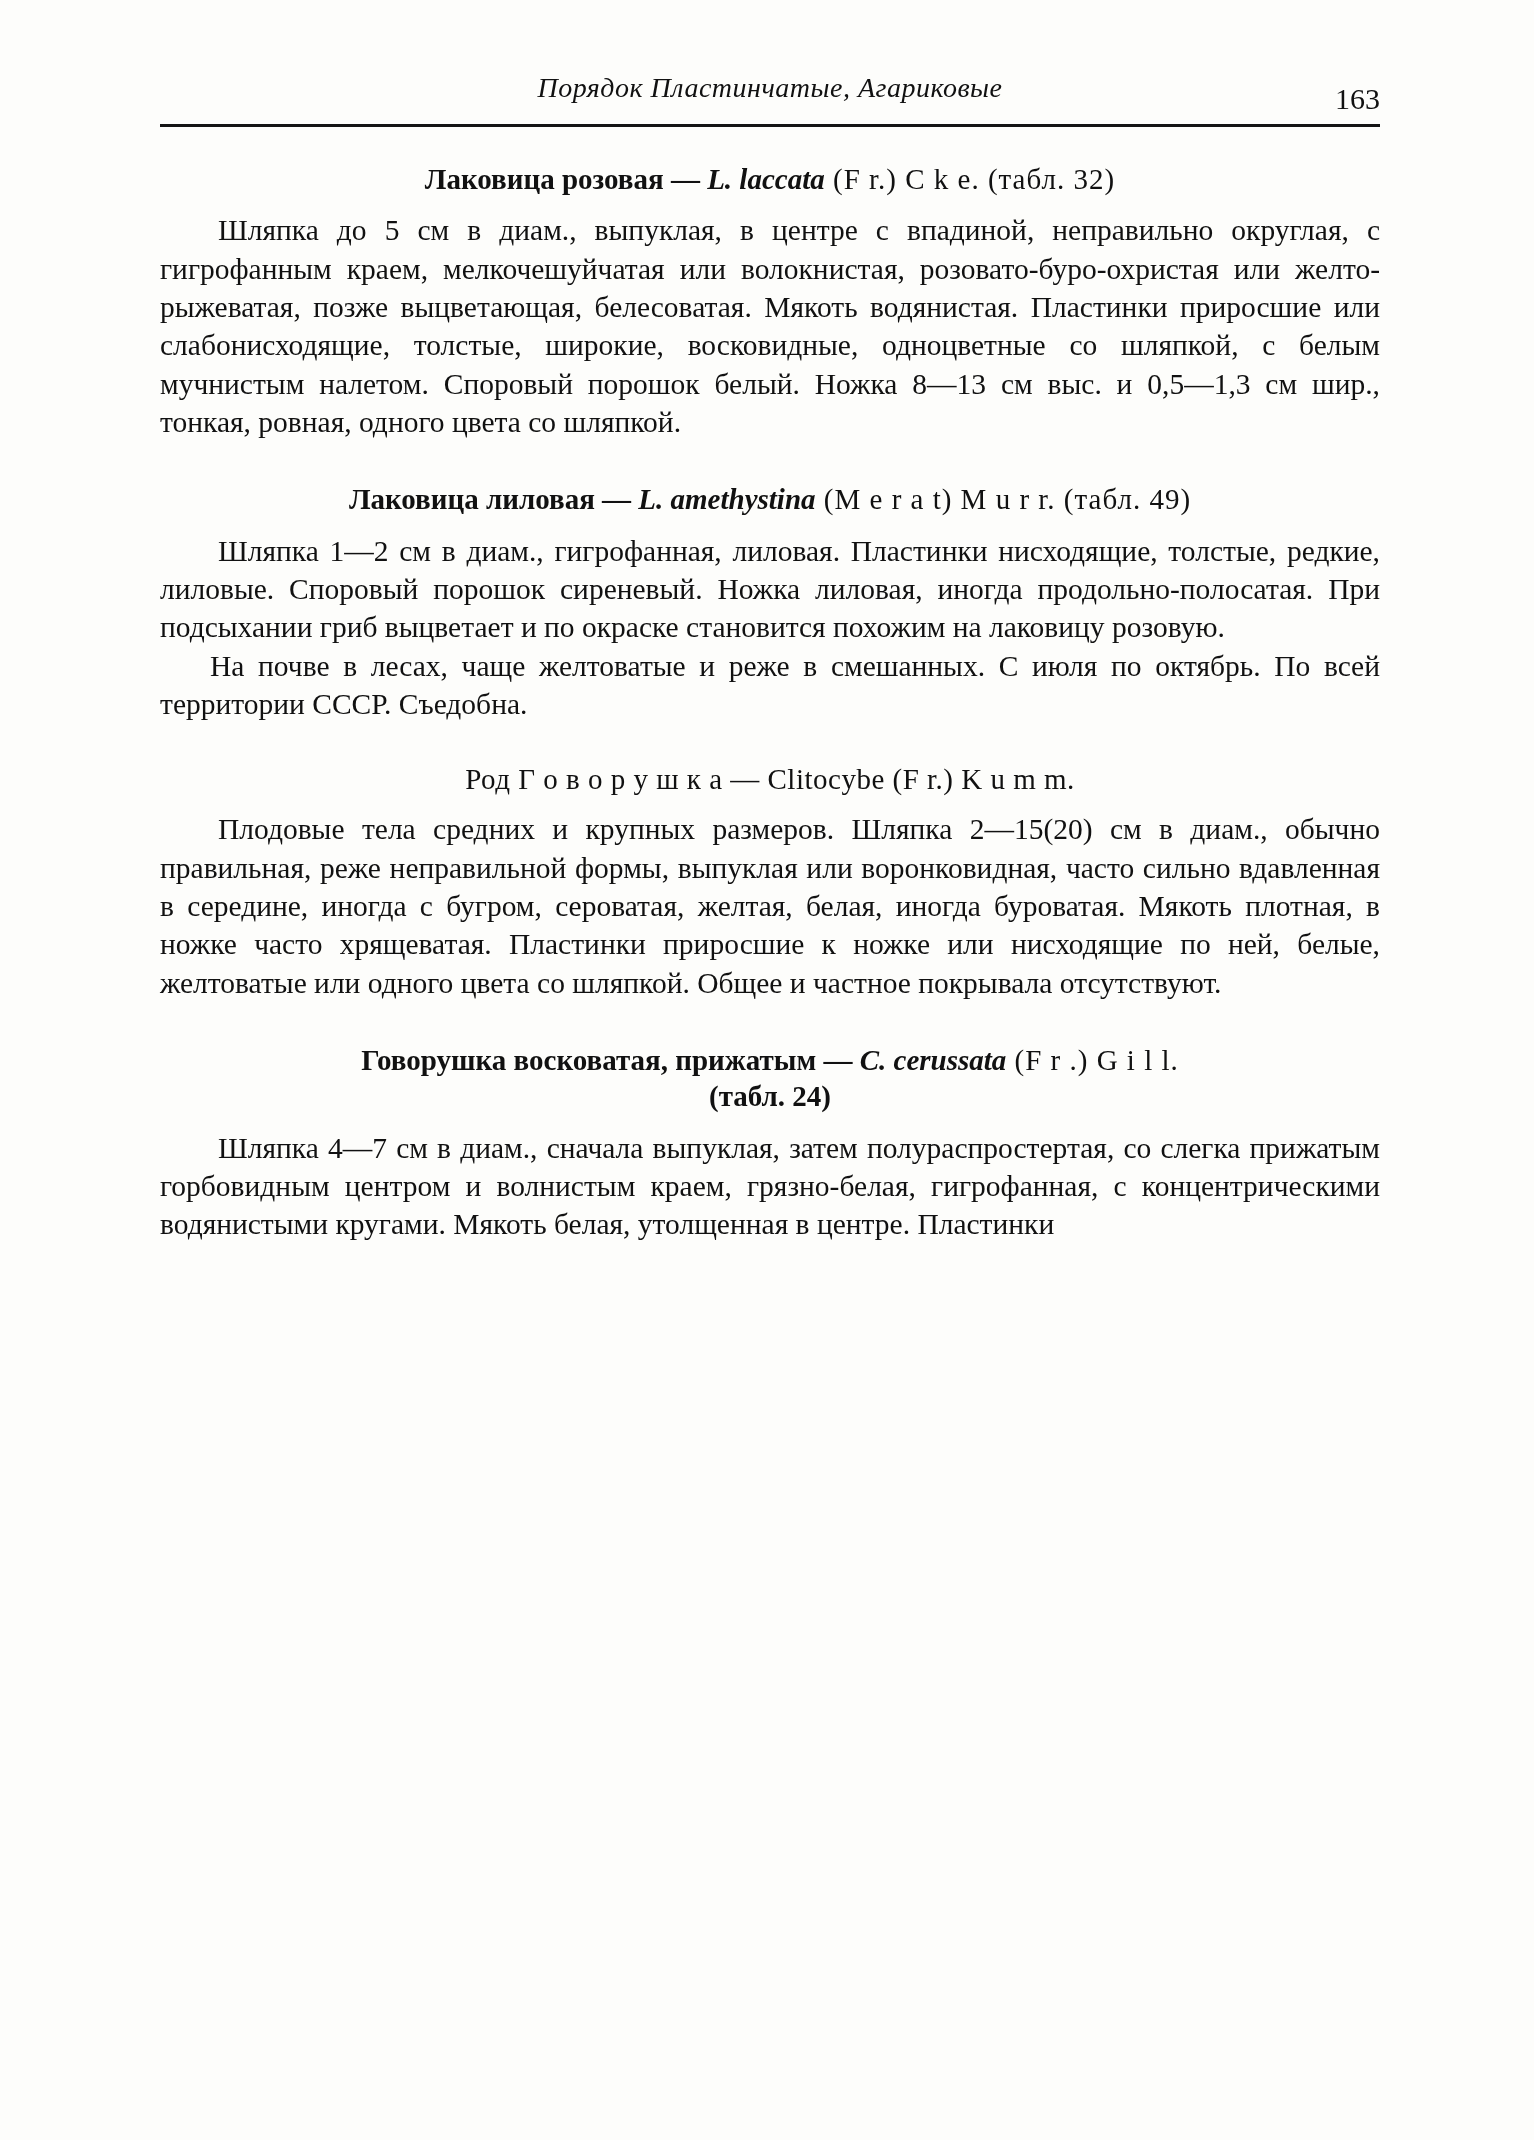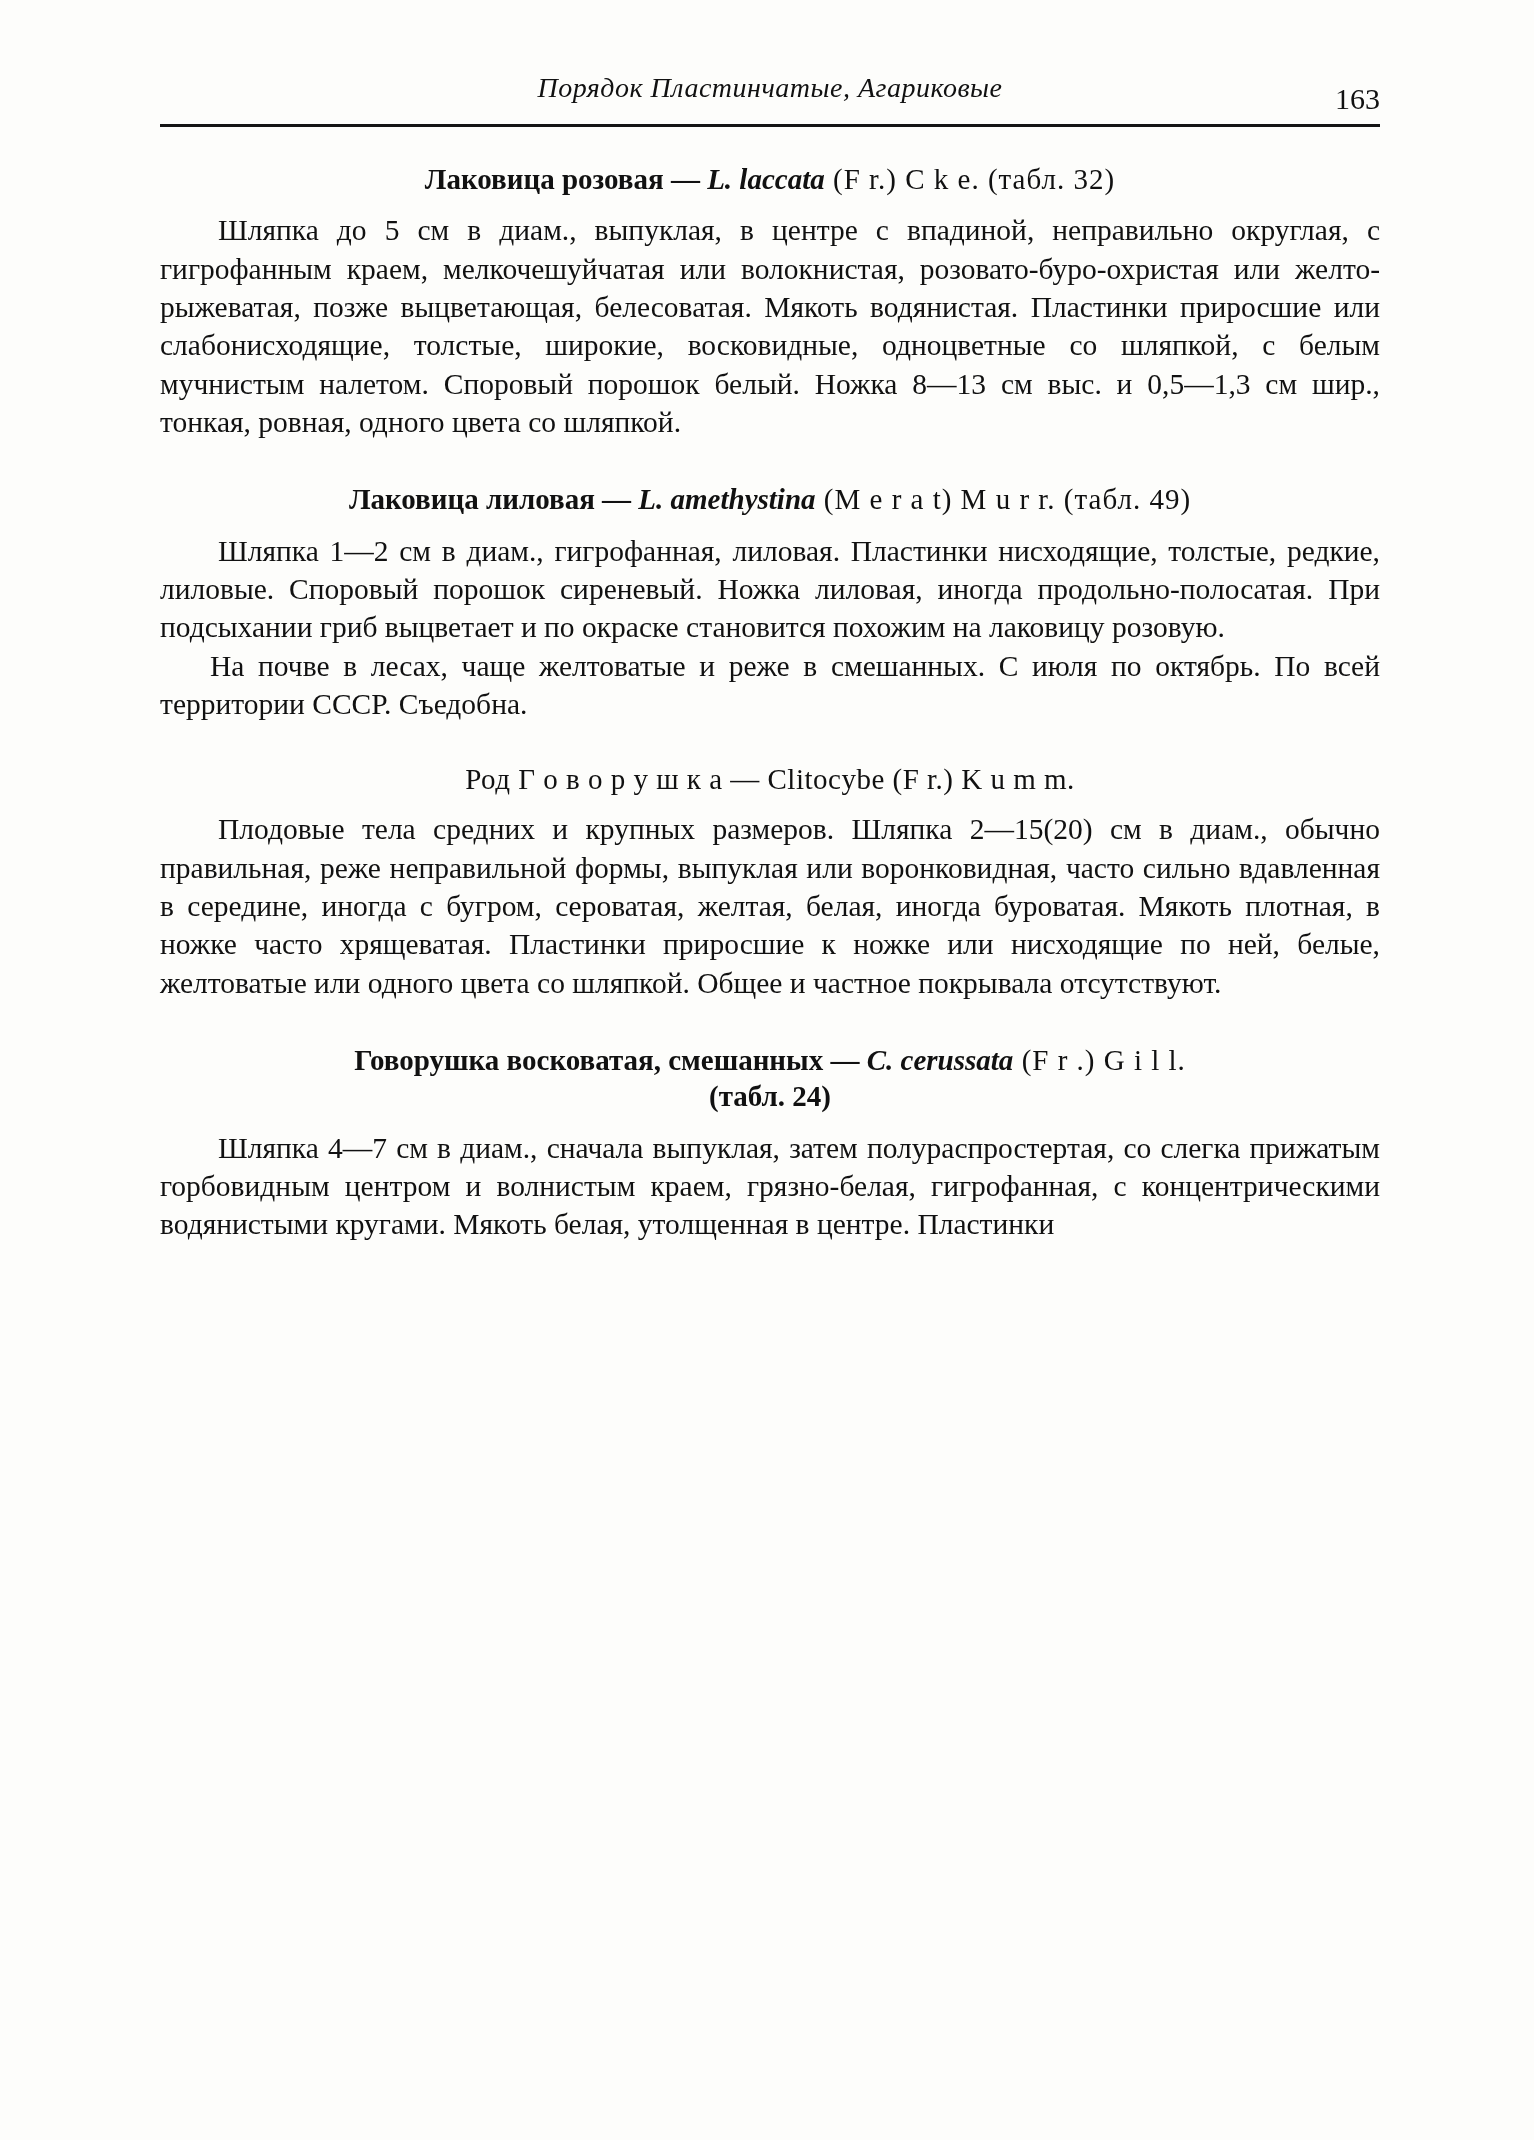--- a/index.html
+++ b/index.html
@@ -125,20 +125,20 @@
       <p class="body tight">На почве в лесах, чаще желтоватые и реже в смешанных. С июля по октябрь. По всей территории СССР. Съедобна.</p>
     </div>
 
     <div class="block">
       <div class="genus-heading">Род  Г о в о р у ш к а — Clitocybe  (F r.)  K u m m.</div>
       <p class="body">Плодовые тела средних и крупных размеров. Шляпка 2—15(20) см в диам., обычно правильная, реже неправильной формы, выпуклая или воронковидная, часто сильно вдавленная в середине, иногда с бугром, сероватая, желтая, белая, иногда буроватая. Мякоть плотная, в ножке часто хрящеватая. Пластинки приросшие к ножке или нисходящие по ней, белые, желтоватые или одного цвета со шляпкой. Общее и частное покрывала отсутствуют.</p>
     </div>
 
     <div class="block">
       <div class="species-heading">
-        <span>Говорушка восковатая, смешанных — </span><span class="latin">C. cerussata</span><span class="auth"> (F r .)  G i l l.</span>
+        <span>Говорушка восковатая, прижатым — </span><span class="latin">C. cerussata</span><span class="auth"> (F r .)  G i l l.</span>
         <span class="heading-second-line">(табл. 24)</span>
       </div>
       <p class="body">Шляпка 4—7 см в диам., сначала выпуклая, затем полураспростертая, со слегка прижатым горбовидным центром и волнистым краем, грязно-белая, гигрофанная, с концентрическими водянистыми кругами. Мякоть белая, утолщенная в центре. Пластинки</p>
     </div>
 
   </div>
 </div>
 
 </body></html>

